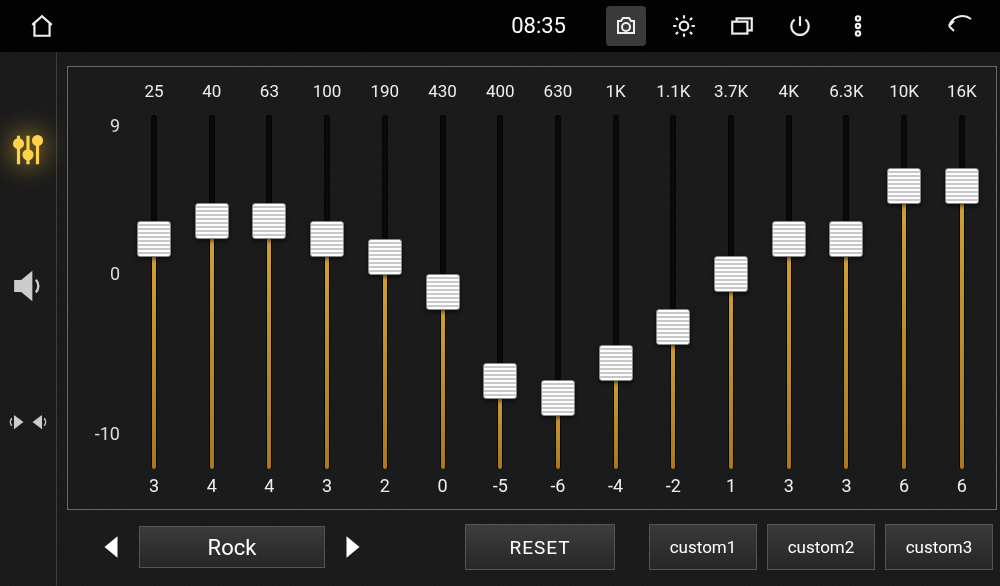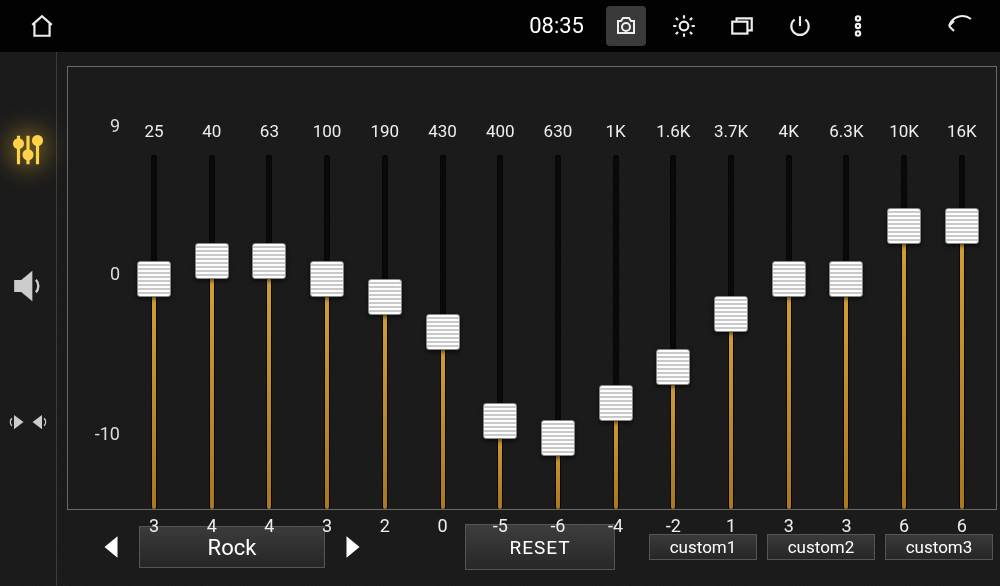--- a/index.html
+++ b/index.html
@@ -20,21 +20,21 @@
     width: 100%;
     display: flex;
     align-items: center;
     padding: 0 22px;
     background: rgba(0,0,0,0.9);
     border-bottom: 1px solid #000;
   }
   .statusbar .spacer { flex: 1; }
   .sb-icon { width: 40px; height: 40px; display:flex; align-items:center; justify-content:center; margin-left: 18px; }
   .sb-icon svg { width: 26px; height: 26px; fill: none; stroke: #eee; stroke-width: 2; }
-  .sb-time { font-size: 22px; color: #fff; margin-right: 4px;}
+  .sb-time { font-size: 22px; color: #fff; margin-right: 22px;}
   .sb-camera { background: #3a3a3a; border-radius: 4px; padding:6px 8px; }
   .sb-back svg { width: 34px; height: 26px; }
   
   .main {
     display: flex;
     height: calc(586px - 52px);
   }
   .sidebar {
     width: 96px;
     display: flex;
@@ -67,21 +67,20 @@
     font-size: 18px;
     color: #ddd;
   }
   .ylabel-top { top: 48px; }
   .ylabel-mid { top: 196px; }
   .ylabel-bot { top: 356px; }
   .bands {
     display: flex;
     justify-content: space-between;
     height: 100%;
-    margin-top: 40px;
   }
   .band {
     width: 52px;
     display: flex;
     flex-direction: column;
     align-items: center;
   }
   .freq-label {
     height: 26px;
     font-size: 17px;
@@ -154,21 +153,21 @@
     background: linear-gradient(#3d3d3d,#272727);
     border: 1px solid #555;
     display:flex; align-items:center; justify-content:center;
     font-size: 19px;
     letter-spacing: 1px;
     color: #fff;
   }
   .custom-btns { margin-left: 20px; display:flex; gap: 10px; }
   .custom-btn {
     width: 108px;
-    height: 26px;
+    height: 46px;
     background: linear-gradient(#3a3a3a,#262626);
     border: 1px solid #555;
     display:flex; align-items:center; justify-content:center;
     font-size: 17px;
     color: #fff;
   }
 </style>
 </head>
 <body>
 
@@ -325,21 +324,21 @@
           <div class="band">
       <div class="freq-label">1K</div>
       <div class="track-wrap">
         <div class="track-bg"></div>
         <div class="track-fill" style="height:30%"></div>
         <div class="thumb" style="top:70%"></div>
       </div>
       <div class="val-label">-4</div>
           </div>
           <div class="band">
-      <div class="freq-label">1.6K</div>
+      <div class="freq-label">1.1K</div>
       <div class="track-wrap">
         <div class="track-bg"></div>
         <div class="track-fill" style="height:40%"></div>
         <div class="thumb" style="top:60%"></div>
       </div>
       <div class="val-label">-2</div>
           </div>
           <div class="band">
       <div class="freq-label">3.7K</div>
       <div class="track-wrap">

